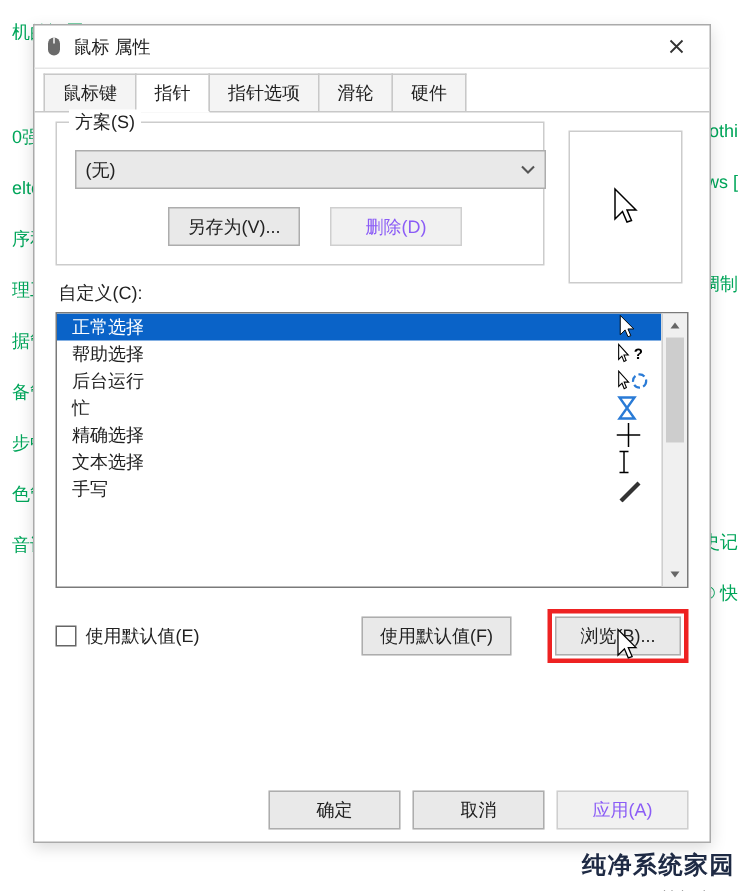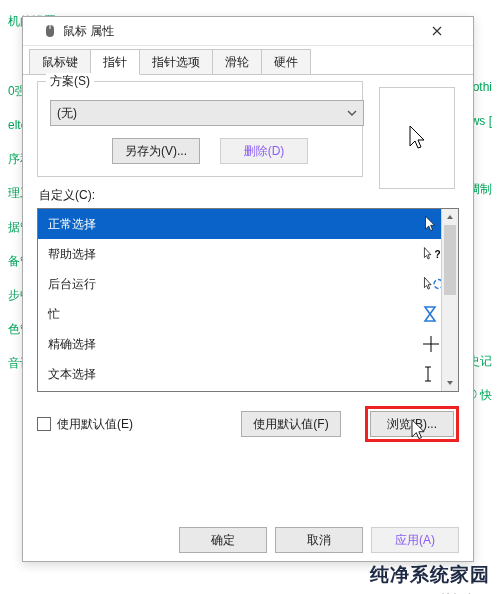--- a/index.html
+++ b/index.html
@@ -1,53 +1,53 @@
 <!DOCTYPE html>
 <html><head>
 <meta charset="utf-8">
 <style>
   html,body{margin:0;padding:0;width:500px;height:594px;font-family:"Microsoft YaHei","Segoe UI",sans-serif;font-size:12px;background:#fff;color:#222;overflow:hidden}
   .bg-links{position:absolute;top:0;left:0;right:0;bottom:0;padding:4px 8px;color:#00a65a;line-height:34px}
   .bg-links .l{display:block;white-space:nowrap}
   .bg-links .r{position:absolute;right:8px}
   .dialog{position:absolute;left:22px;top:16px;width:450px;height:544px;background:#fff;border:1px solid #aaa;box-shadow:0 3px 10px rgba(0,0,0,.15)}
-  .titlebar{height:28px;display:flex;align-items:center;padding:0 20px;border-bottom:1px solid #e5e5e5}
+  .titlebar{height:28px;display:flex;align-items:center;padding:0 6px;border-bottom:1px solid #e5e5e5}
   .tb-icon{width:14px;height:14px;margin-right:6px}
   .tb-title{flex:1}
   .tb-close{width:32px;height:22px;display:flex;align-items:center;justify-content:center;cursor:pointer}
   .tb-close svg{width:10px;height:10px}
   .tabs{display:flex;align-items:flex-end;height:26px;padding-left:6px;border-bottom:1px solid #c8c8c8;margin-top:2px}
   .tab{padding:4px 12px 3px;border:1px solid #c8c8c8;border-bottom:none;background:#f4f4f4;margin-right:-1px;position:relative;cursor:pointer}
   .tab.active{background:#fff;top:1px;border-bottom:1px solid #fff}
   .body{padding:6px 14px 0 14px}
   .group{border:1px solid #ccc;padding:18px 12px 12px;position:relative;margin-bottom:10px}
   .group-legend{position:absolute;top:-9px;left:8px;background:#fff;padding:0 4px}
   .select{width:300px;height:24px;border:1px solid #adadad;background:#e9e9e9;display:flex;align-items:center;padding:0 6px;justify-content:space-between;margin-bottom:12px;cursor:pointer}
   .select .chev{width:10px;height:10px}
   .row{display:flex;justify-content:center;gap:20px;padding-left:20px}
   .btn{min-width:86px;height:24px;border:1px solid #adadad;background:#e9e9e9;display:flex;align-items:center;justify-content:center;cursor:pointer}
   .btn.disabled{color:#8b5cf6;border-color:#cfcfcf;background:#f1f1f1;cursor:default}
   .preview{position:absolute;right:18px;top:70px;width:74px;height:100px;border:1px solid #ccc;background:#fff;display:flex;align-items:center;justify-content:center}
   .label-top{margin:4px 0 4px 2px}
   .listbox{border:1px solid #7a7a7a;height:182px;display:flex}
   .list{flex:1;overflow:hidden}
-  .item{height:30px;display:flex;align-items:center;justify-content:space-between;padding:0 0 0 10px;cursor:pointer}
+  .item{height:18px;display:flex;align-items:center;justify-content:space-between;padding:0 12px 0 10px;cursor:pointer}
   .item.sel{background:#0a63c8;color:#fff}
   .item .cur{width:18px;text-align:center}
   .scrollbar{width:16px;border-left:1px solid #cfcfcf;background:#f0f0f0;display:flex;flex-direction:column}
   .sb-btn{height:16px;display:flex;align-items:center;justify-content:center}
   .sb-track{flex:1;position:relative}
   .sb-thumb{position:absolute;left:2px;right:2px;top:0;height:70px;background:#cdcdcd}
   .below{display:flex;align-items:center;justify-content:space-between;margin-top:14px}
   .chk{display:flex;align-items:center;gap:6px}
   .chk-box{width:12px;height:12px;border:1px solid #666}
   .red{border:3px solid #e22;padding:2px}
   .footer{position:absolute;bottom:8px;right:14px;display:flex;gap:8px}
   .overlay-cursor{position:absolute;pointer-events:none}
-  .watermark{position:absolute;right:10px;bottom:6px;font-size:19px;color:#1e2a44;font-weight:600;letter-spacing:1px}
+  .watermark{position:absolute;right:10px;bottom:6px;font-size:16px;color:#1e2a44;font-weight:600;letter-spacing:1px}
   .wm-sub{position:absolute;right:10px;bottom:-8px;font-size:9px;color:#8a8a8a}
   svg{display:block}
 </style>
 </head>
 <body>
 
 <div class="bg-links">
   <span class="l">机的设置</span>
   <span class="l" style="margin-top:36px">0强力</span>
   <span class="l">eltek</span>

